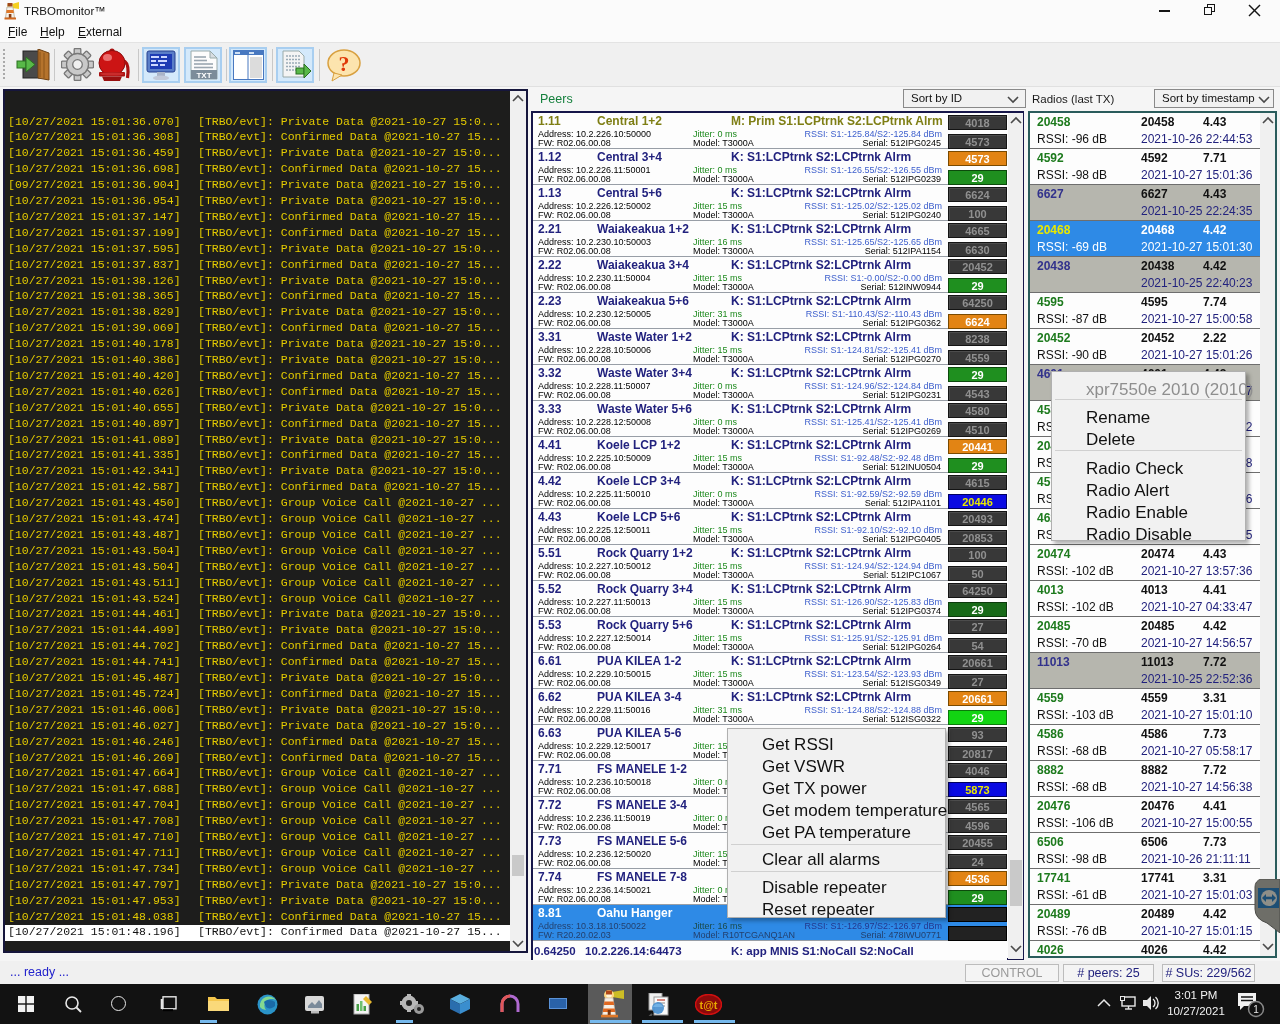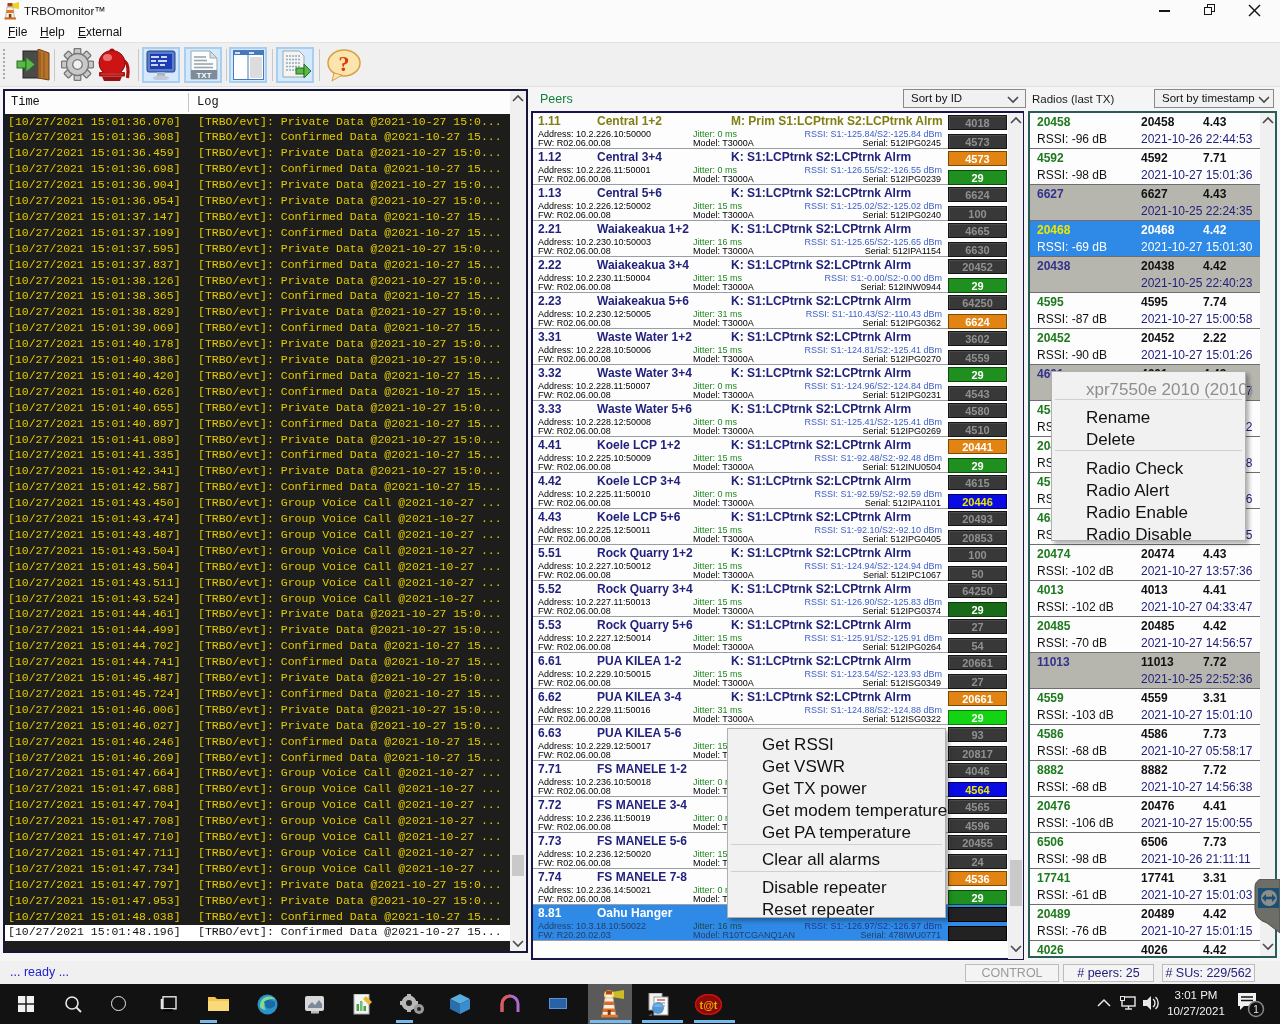--- a/index.html
+++ b/index.html
@@ -175,43 +175,38 @@
 <polygon points="22,14 29,21 22,28" fill="#58b848" stroke="#2a7020"></polygon>
 </svg>
 <div class="tsep" style="left:319px;"></div>
 <svg class="abs" style="left:326px;top:6px" width="36" height="34">
 <ellipse cx="18" cy="14" rx="16" ry="13" fill="#fce4ae" stroke="#d8a040" stroke-width="1.5"></ellipse>
 <polygon points="8,24 6,32 16,26" fill="#fce4ae" stroke="#d8a040"></polygon>
 <text x="18" y="22" font-family="Liberation Serif" font-size="22" font-weight="bold" fill="#e03808" text-anchor="middle">?</text>
 </svg>
 </div>
 <div class="abs" id="logpanel">
-<div id="loghead">
-      <span style="position:absolute;left:6px;top:4px;">Time</span>
-      <span style="position:absolute;left:192px;top:4px;">Log</span>
-      <span style="position:absolute;left:183px;top:2px;width:1px;height:19px;background:#c4c4c4;"></span>
-    </div>
 <div class="logrow" style="top:23.5px;">
       <span class="lt">[10/27/2021 15:01:36.070]</span>
       <span class="ll">[TRBO/evt]: Private Data @2021-10-27 15:0...</span>
     </div>
 <div class="logrow" style="top:39.4px;">
       <span class="lt">[10/27/2021 15:01:36.308]</span>
       <span class="ll">[TRBO/evt]: Confirmed Data @2021-10-27 15...</span>
     </div>
 <div class="logrow" style="top:55.3px;">
       <span class="lt">[10/27/2021 15:01:36.459]</span>
       <span class="ll">[TRBO/evt]: Private Data @2021-10-27 15:0...</span>
     </div>
 <div class="logrow" style="top:71.2px;">
       <span class="lt">[10/27/2021 15:01:36.698]</span>
       <span class="ll">[TRBO/evt]: Confirmed Data @2021-10-27 15...</span>
     </div>
 <div class="logrow" style="top:87.1px;">
-      <span class="lt">[10/27/2021 15:01:36.904]</span>
+      <span class="lt">[09/27/2021 15:01:36.904]</span>
       <span class="ll">[TRBO/evt]: Private Data @2021-10-27 15:0...</span>
     </div>
 <div class="logrow" style="top:103.0px;">
       <span class="lt">[10/27/2021 15:01:36.954]</span>
       <span class="ll">[TRBO/evt]: Private Data @2021-10-27 15:0...</span>
     </div>
 <div class="logrow" style="top:118.9px;">
       <span class="lt">[10/27/2021 15:01:37.147]</span>
       <span class="ll">[TRBO/evt]: Confirmed Data @2021-10-27 15...</span>
     </div>
@@ -500,21 +495,21 @@
 <div class="prow" style="top:216px;">
 <span class="p1 navy" style="left:5px;">3.31</span>
 <span class="p1 navy" style="left:64px;">Waste Water 1+2</span>
 <span class="p1 navy" style="left:198px;">K: S1:LCPtrnk S2:LCPtrnk Alrm</span>
 <span class="p2" style="left:5px;">Address: 10.2.228.10:50006</span>
 <span class="p2 grn" style="left:160px;">Jitter: 15 ms</span>
 <span class="p2 blu" style="right:65px;">RSSI: S1:-124.81/S2:-125.41 dBm</span>
 <span class="p3" style="left:5px;">FW: R02.06.00.08</span>
 <span class="p3" style="left:160px;">Model: T3000A</span>
 <span class="p3" style="right:66px;">Serial: 512IPG0270</span>
-<div class="badge bdark" style="top:2px;">3602</div>
+<div class="badge bdark" style="top:2px;">8238</div>
 <div class="badge bdark" style="top:21px;">4559</div>
 </div>
 <div class="prow" style="top:252px;">
 <span class="p1 navy" style="left:5px;">3.32</span>
 <span class="p1 navy" style="left:64px;">Waste Water 3+4</span>
 <span class="p1 navy" style="left:198px;">K: S1:LCPtrnk S2:LCPtrnk Alrm</span>
 <span class="p2" style="left:5px;">Address: 10.2.228.11:50007</span>
 <span class="p2 grn" style="left:160px;">Jitter: 0 ms</span>
 <span class="p2 blu" style="right:65px;">RSSI: S1:-124.96/S2:-124.84 dBm</span>
 <span class="p3" style="left:5px;">FW: R02.06.00.08</span>
@@ -657,21 +652,21 @@
 <span class="p1 navy" style="left:5px;">7.71</span>
 <span class="p1 navy" style="left:64px;">FS MANELE 1-2</span>
 <span class="p1 navy" style="left:198px;">K: S1:LCPtrnk S2:LCPtrnk Alrm</span>
 <span class="p2" style="left:5px;">Address: 10.2.236.10:50018</span>
 <span class="p2 grn" style="left:160px;">Jitter: 0 ms</span>
 <span class="p2 blu" style="right:65px;">RSSI: S1:-124.00/S2:-124.00 dBm</span>
 <span class="p3" style="left:5px;">FW: R02.06.00.08</span>
 <span class="p3" style="left:160px;">Model: T3000A</span>
 <span class="p3" style="right:66px;">Serial: 512IPG0300</span>
 <div class="badge bdark" style="top:2px;">4046</div>
-<div class="badge bblue" style="top:21px;">4564</div>
+<div class="badge bblue" style="top:21px;">5873</div>
 </div>
 <div class="prow" style="top:684px;">
 <span class="p1 navy" style="left:5px;">7.72</span>
 <span class="p1 navy" style="left:64px;">FS MANELE 3-4</span>
 <span class="p1 navy" style="left:198px;">K: S1:LCPtrnk S2:LCPtrnk Alrm</span>
 <span class="p2" style="left:5px;">Address: 10.2.236.11:50019</span>
 <span class="p2 grn" style="left:160px;">Jitter: 0 ms</span>
 <span class="p2 blu" style="right:65px;">RSSI: S1:-124.00/S2:-124.00 dBm</span>
 <span class="p3" style="left:5px;">FW: R02.06.00.08</span>
 <span class="p3" style="left:160px;">Model: T3000A</span>
@@ -710,20 +705,25 @@
 <span class="p1" style="left:64px;color:#fff;">Oahu Hanger</span>
 <span class="p2" style="left:5px;color:#23406e;">Address: 10.3.18.10:50022</span>
 <span class="p2" style="left:160px;color:#1a4a4a;">Jitter: 16 ms</span>
 <span class="p2" style="right:65px;color:#24388e;">RSSI: S1:-126.97/S2:-126.97 dBm</span>
 <span class="p3" style="left:5px;color:#23406e;">FW: R20.20.02.03</span>
 <span class="p3" style="left:160px;color:#23406e;">Model: R10TCGANQ1AN</span>
 <span class="p3" style="right:66px;color:#23406e;">Serial: 478IWU0771</span>
 <div class="badge bblack" style="top:2px;"></div>
 <div class="badge bblack" style="top:21px;"></div>
 </div>
+<div class="abs" style="left:0;top:828px;width:474px;height:19px;background:#fdfdfd;font-size:11.5px;font-weight:bold;color:#22227e;">
+      <span class="abs" style="left:1px;top:4px;">0.64250</span>
+      <span class="abs" style="left:52px;top:4px;">10.2.226.14:64473</span>
+      <span class="abs" style="left:198px;top:4px;">K: app MNIS S1:NoCall S2:NoCall</span>
+    </div>
 <div class="sb" style="left:475px;top:0;width:15px;height:846px;"></div>
 </div>
 <svg class="abs" style="left:1009px;top:114px" width="14" height="14">
     <polyline points="2,9 7,4 12,9" fill="none" stroke="#4a4a4a" stroke-width="1.6"></polyline>
   </svg>
 <svg class="abs" style="left:1009px;top:941px" width="14" height="14">
     <polyline points="2,5 7,10 12,5" fill="none" stroke="#4a4a4a" stroke-width="1.6"></polyline>
   </svg>
 <div class="abs" style="left:1010px;top:860px;width:12px;height:46px;background:#c9c9c9;"></div>
 <div class="abs" id="radiobox" style="overflow:hidden;">

